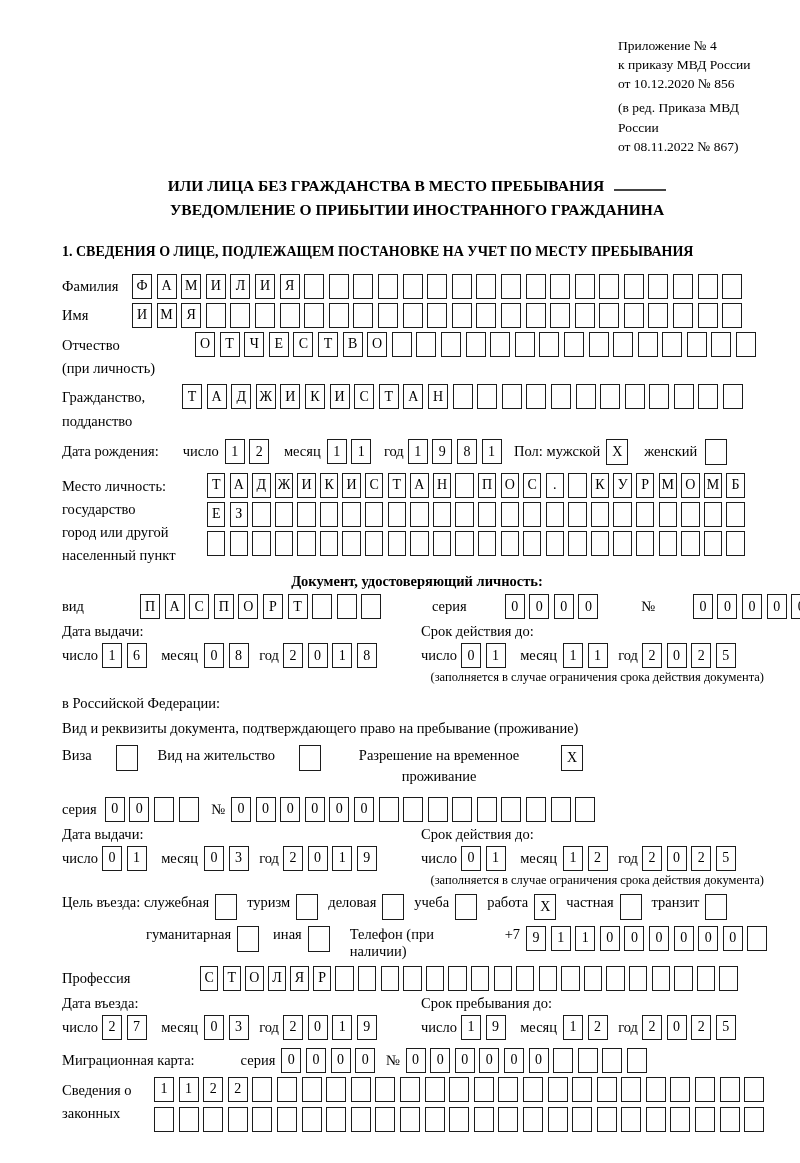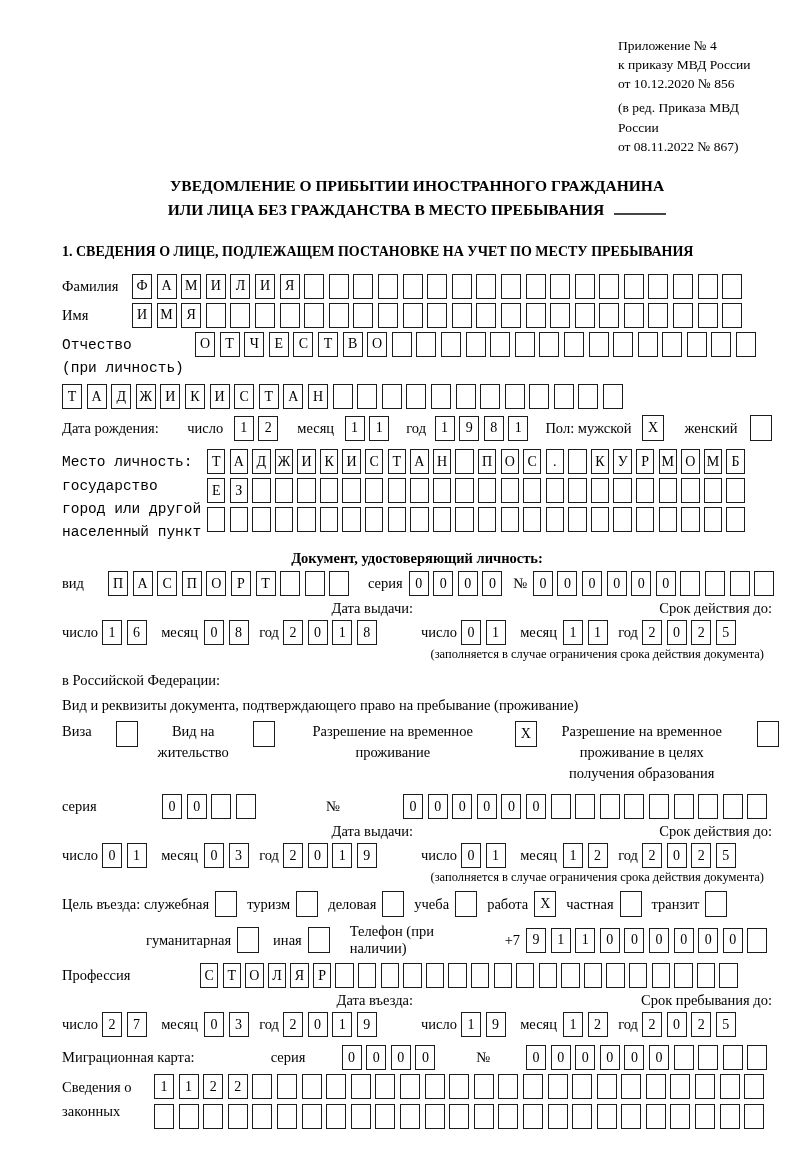--- a/index.html
+++ b/index.html
@@ -12,57 +12,57 @@
   .appendix .grp2{margin-top:5px;}
   .forma{text-align:right;padding-right:14px;font-weight:bold;font-size:15px;margin-top:16px;letter-spacing:.5px;}
 
   .title{text-align:center;font-weight:bold;font-size:15.5px;line-height:1.55;margin-top:18px;}
   .blank{display:inline-block;width:52px;height:13px;border-bottom:2px solid #444;margin-left:10px;}
 
   .sect{font-weight:bold;font-size:14px;margin-top:22px;margin-bottom:14px;}
 
   .row{display:flex;align-items:flex-start;margin-bottom:4px;}
   .lbl{font-size:14.5px;padding-top:4px;flex:0 0 auto;}
-  .lbl2{font-size:14.5px;line-height:1.6;padding-top:2px;flex:0 0 auto;font-family:Liberation Mono, monospace;}
+  .lbl2{font-size:14.5px;line-height:1.6;padding-top:2px;flex:0 0 auto;}
   .w70{width:70px;} .w133{width:133px;} .w120{width:120px;} .w145{width:145px;} .w138{width:138px;}
 
   .cells{display:flex;flex:0 0 auto;}
   .cell{box-sizing:border-box;flex:0 0 auto;width:20px;height:25px;border:1.6px solid #1c1c1c;
         margin-right:4.6px;display:flex;align-items:center;justify-content:center;
         font-size:14px;background:#fff;}
   .cells-sm .cell{width:18.4px;margin-right:4.2px;}
   .box{box-sizing:border-box;flex:0 0 auto;width:22px;height:26px;border:1.6px solid #1c1c1c;
        display:inline-flex;align-items:center;justify-content:center;font-size:14px;background:#fff;}
 
   .stack{display:flex;flex-direction:column;}
   .stack .cells{margin-bottom:4px;}
 
   .dochead{font-weight:bold;font-size:14.5px;text-align:center;margin:6px 0 4px;}
 
-  .inl{display:flex;align-items:center;justify-content:space-between;}
+  .inl{display:flex;align-items:center;}
   .t{font-size:14.5px;flex:0 0 auto;}
 
   .dpair{display:flex;margin-top:4px;}
   .dp{width:354px;}
-  .dp-head{text-align:right;font-size:14.5px;margin-bottom:3px;}
+  .dp-head{text-align:left;font-size:14.5px;margin-bottom:3px;}
   .dp-row{display:flex;align-items:center;}
   .ml6{margin-left:6px;} .ml8{margin-left:8px;} .ml10{margin-left:10px;} .ml14{margin-left:14px;} .ml16{margin-left:16px;} .ml20{margin-left:20px;} .ml24{margin-left:24px;}
   .mr4{margin-right:4px;} .mr6{margin-right:6px;} .mr8{margin-right:8px;}
 
   .note{font-size:12.5px;text-align:right;padding-right:8px;margin:2px 0 6px;}
 
   .intro{font-size:14.5px;line-height:1.7;margin-top:4px;}
 
   .optrow{display:flex;align-items:flex-start;margin:4px 0 10px;}
   .opt{display:flex;align-items:flex-start;gap:16px;}
   .opt-lbl{font-size:14.5px;text-align:center;line-height:1.45;}
   .opt-lbl.c{width:196px;} .opt-lbl.d{width:182px;}
   .opt .box{margin-left:8px;margin-top:0;}
 
-  .goal{display:flex;align-items:center;margin-bottom:6px;font-size:14.5px;}
+  .goal{display:flex;margin-bottom:6px;font-size:14.5px;}
   .goal .box{margin-left:6px;}
 
   .reps{display:flex;margin-top:2px;}
   .reps-l{width:92px;font-size:14.5px;line-height:1.62;padding-top:2px;}
   .reps-r{display:flex;flex-direction:column;}
   .reps-r .cells{margin-bottom:5px;}
 </style>
 </head>
 <body>
 
@@ -73,22 +73,22 @@
     <div>к приказу МВД России</div>
     <div>от 10.12.2020 № 856</div>
     <div class="grp2">
       <div>(в ред. Приказа МВД России</div>
       <div>от 08.11.2022 № 867)</div>
     </div>
   </div>
 
 
   <div class="title">
+    <div><span>ИЛИ ЛИЦА БЕЗ ГРАЖДАНСТВА В МЕСТО ПРЕБЫВАНИЯ</span><span class="blank"></span></div>
     <div>УВЕДОМЛЕНИЕ О ПРИБЫТИИ ИНОСТРАННОГО ГРАЖДАНИНА</div>
-    <div><span>ИЛИ ЛИЦА БЕЗ ГРАЖДАНСТВА В МЕСТО ПРЕБЫВАНИЯ</span><span class="blank"></span></div>
   </div>
 
   <div class="sect">1. СВЕДЕНИЯ О ЛИЦЕ, ПОДЛЕЖАЩЕМ ПОСТАНОВКЕ НА УЧЕТ ПО МЕСТУ ПРЕБЫВАНИЯ</div>
 
   <div class="row">
     <span class="lbl w70">Фамилия</span>
     <div class="cells">
         <span class="cell">Ф</span>
         <span class="cell">А</span>
         <span class="cell">М</span>
@@ -174,20 +174,24 @@
         <span class="cell"></span>
         <span class="cell"></span>
         <span class="cell"></span>
         <span class="cell"></span>
         <span class="cell"></span>
         <span class="cell"></span>
       </div>
   </div>
 
   <div class="row">
+    <span class="lbl2 w120">
+      <span>Гражданство,</span><br>
+      <span>подданство</span>
+    </span>
     <div class="cells">
         <span class="cell">Т</span>
         <span class="cell">А</span>
         <span class="cell">Д</span>
         <span class="cell">Ж</span>
         <span class="cell">И</span>
         <span class="cell">К</span>
         <span class="cell">И</span>
         <span class="cell">С</span>
         <span class="cell">Т</span>
@@ -317,21 +321,21 @@
           <span class="cell"></span>
           <span class="cell"></span>
           <span class="cell"></span>
           <span class="cell"></span>
         </div>
     </div>
   </div>
 
   <div class="dochead">Документ, удостоверяющий личность:</div>
 
-  <div class="row inl" style="align-items:center;">
+  <div class="row inl" style="align-items:center;gap:32px;">
     <span class="t mr8" style="width:38px;">вид</span>
     <div class="cells">
         <span class="cell">П</span>
         <span class="cell">А</span>
         <span class="cell">С</span>
         <span class="cell">П</span>
         <span class="cell">О</span>
         <span class="cell">Р</span>
         <span class="cell">Т</span>
         <span class="cell"></span>
@@ -418,24 +422,20 @@
       <span class="opt-lbl">Виза</span>
       <span class="box"></span>
     </div>
     <div class="opt ml20">
       <span class="opt-lbl">Вид на жительство</span>
       <span class="box"></span>
     </div>
     <div class="opt ml20">
       <span class="opt-lbl c">Разрешение на временное проживание</span>
       <span class="box">X</span>
-    </div>
-    <div class="opt ml14">
-      <span class="opt-lbl d">Разрешение на временное проживание в целях получения образования</span>
-      <span class="box"></span>
     </div>
   </div>
 
   <div class="row inl" style="align-items:center;">
     <span class="t mr8">серия</span>
     <div class="cells">
         <span class="cell">0</span>
         <span class="cell">0</span>
         <span class="cell"></span>
         <span class="cell"></span>

